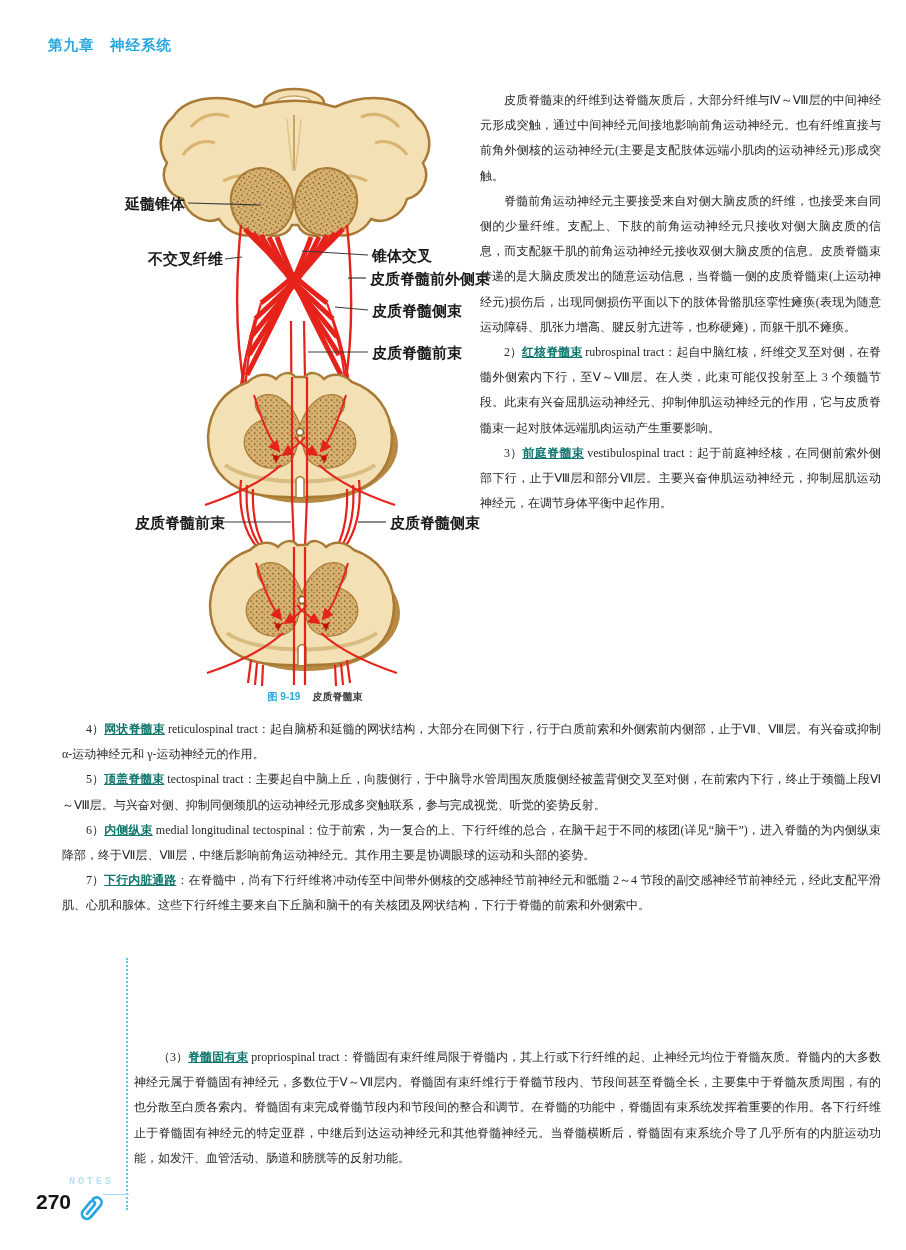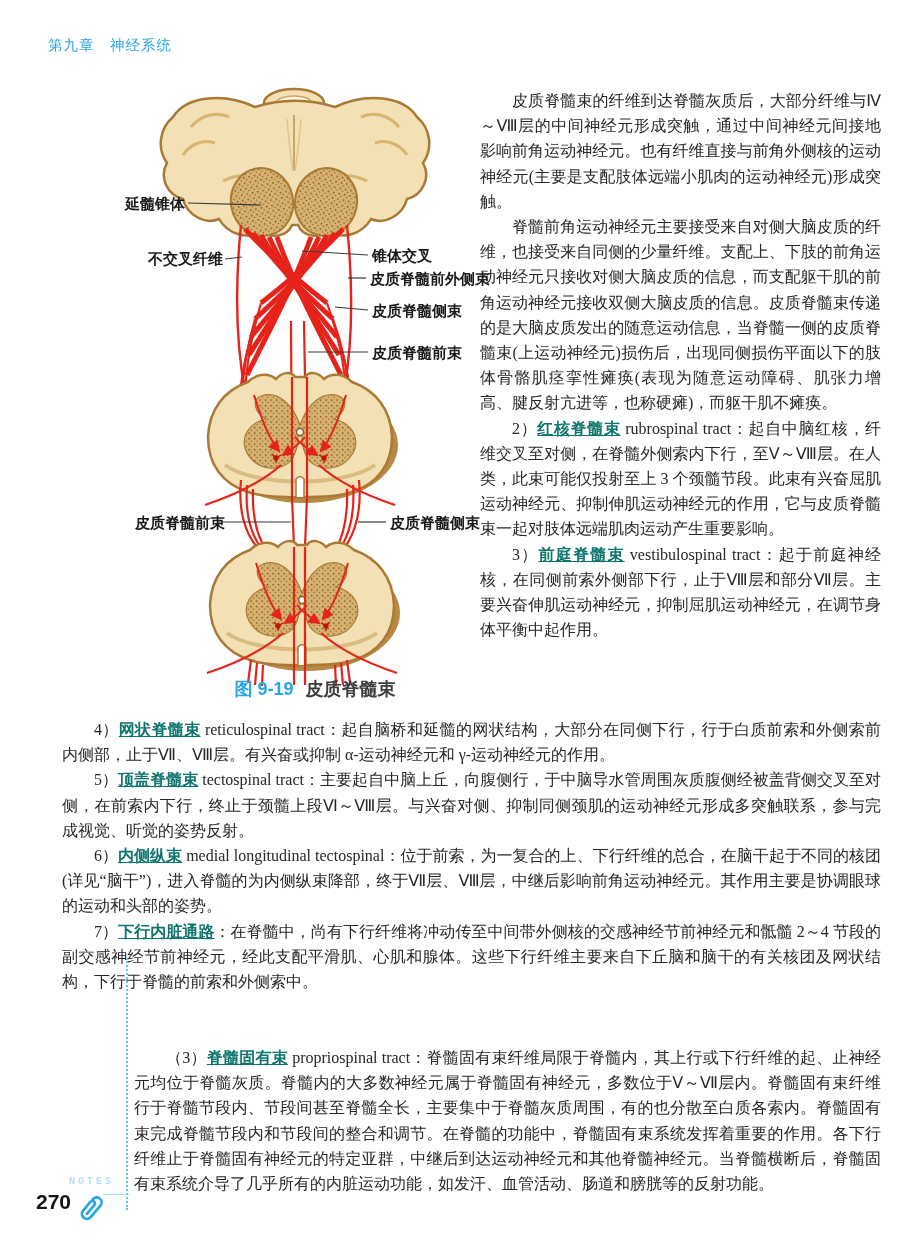--- a/index.html
+++ b/index.html
@@ -4,39 +4,39 @@
 <style>
   html,body{margin:0;padding:0;}
   body{
     width:906px;height:1250px;position:relative;background:#ffffff;
     font-family:"Liberation Serif",serif;color:#262626;overflow:hidden;
   }
   .abs{position:absolute;}
   
   #chapter-header{
     left:48px;top:36px;font-family:"Liberation Sans",sans-serif;
-    font-size:14.5px;font-weight:normal;color:#2aa7e0;letter-spacing:1px;text-align:center;
+    font-size:14.5px;font-weight:bold;color:#2aa7e0;letter-spacing:1px;text-align:center;
   }
   
   .textcol p{margin:0;text-align:justify;text-indent:2em;
-    font-size:16px;line-height:25.2px;color:#272727;}
+    font-size:12px;line-height:25.2px;color:#272727;}
   .term{font-family:"Liberation Sans",sans-serif;font-weight:bold;color:#0f766e;text-decoration:underline;}
   #right-col{left:480px;top:88px;width:401px;}
   #block-a{left:62px;top:717px;width:819px;}
   #block-b{left:134px;top:1001px;width:747px;margin-top:44px;}
   
   #figure{left:55px;top:85px;width:420px;height:622px;}
   .fig-label{
     position:absolute;font-family:"Liberation Sans",sans-serif;
     font-size:15px;font-weight:bold;color:#1a1a1a;white-space:nowrap;line-height:15px;
   }
   .fig-label.right-align{text-align:right;}
   #fig-caption{
-    position:absolute;left:110px;top:592px;width:300px;text-align:center;
-    font-family:"Liberation Sans",sans-serif;font-size:18px;font-weight:bold;color:#333;
+    position:absolute;left:110px;top:605px;width:300px;text-align:center;
+    font-family:"Liberation Sans",sans-serif;font-size:10px;font-weight:bold;color:#333;
   }
   #fig-caption .cap-num{color:#2aa7e0;}
   #fig-caption .cap-title{margin-left:12px;color:#3c3c3c;}
   
   #notes-dotted-line{
     left:126px;top:958px;height:252px;width:0;
     border-left:2px dotted #5ec7ea;
   }
   #notes-underline{left:103px;top:1194px;width:26px;height:0;border-top:1.5px solid #9fd8f0;}
   #notes-label{

